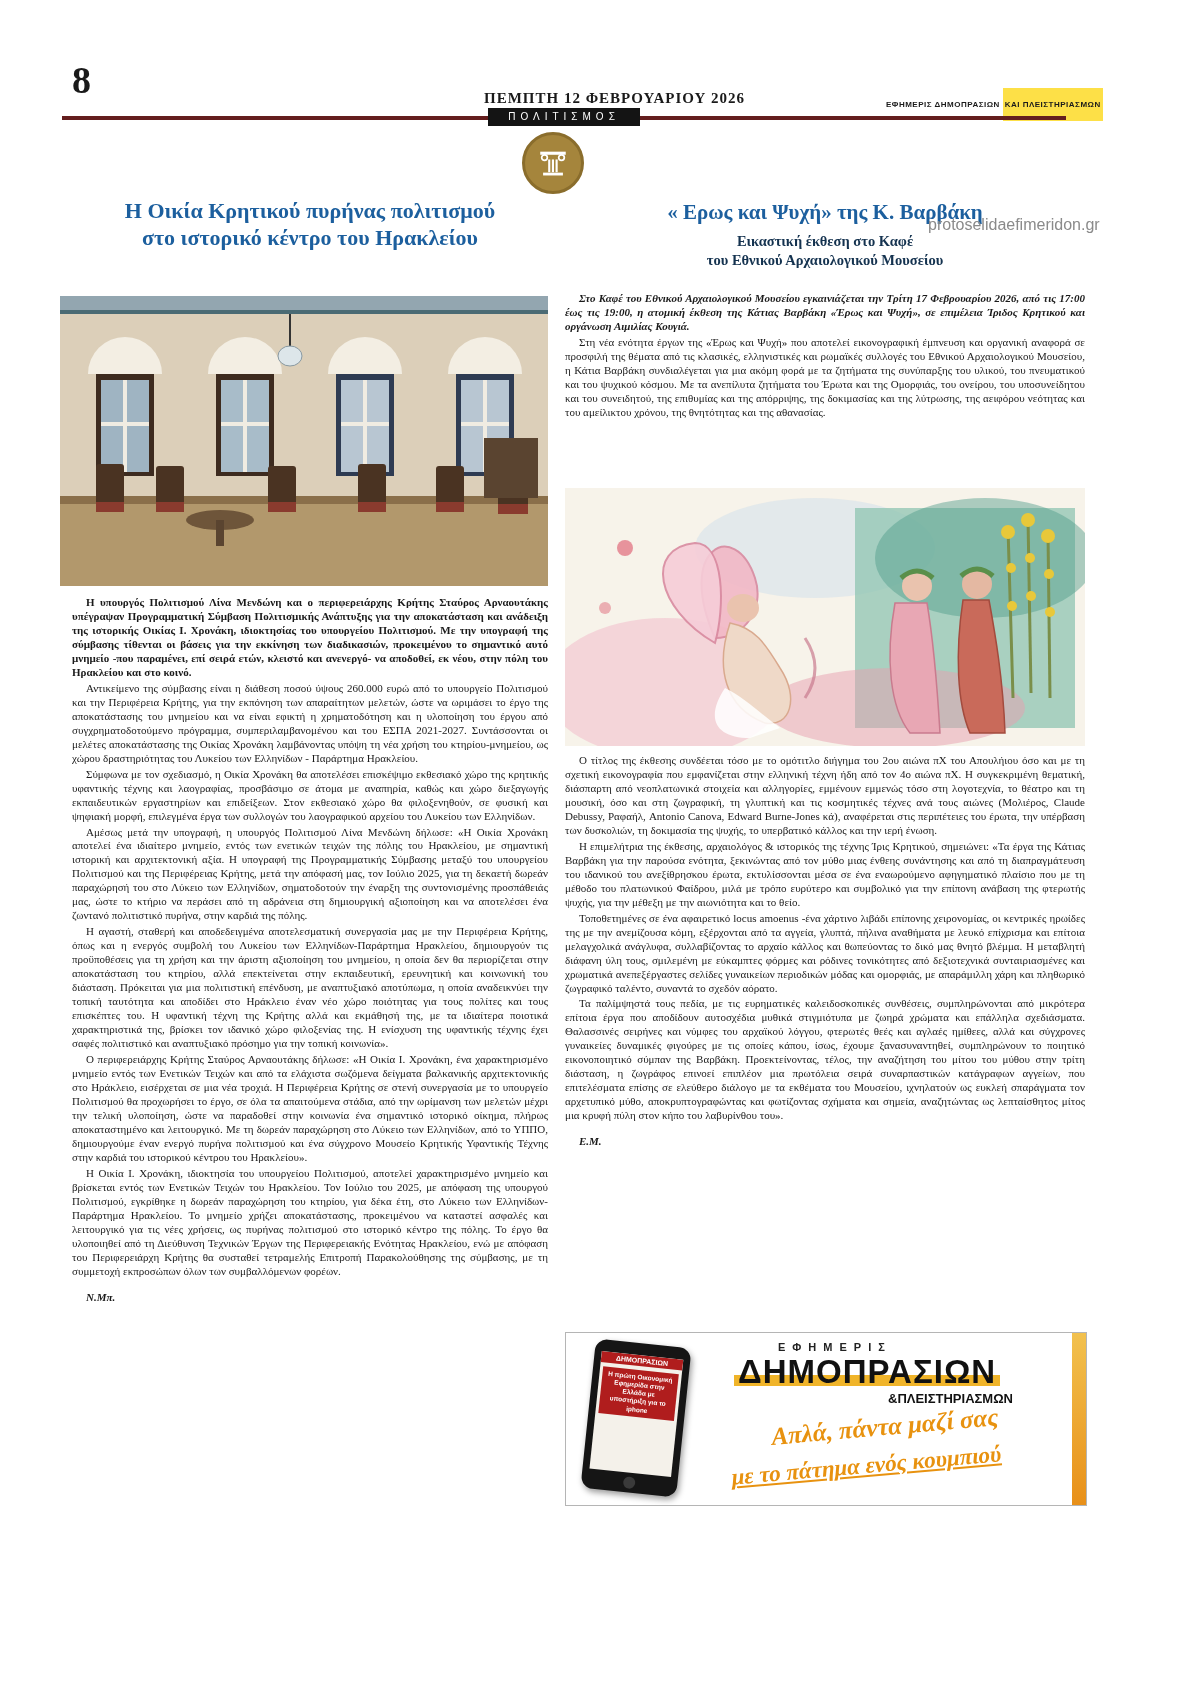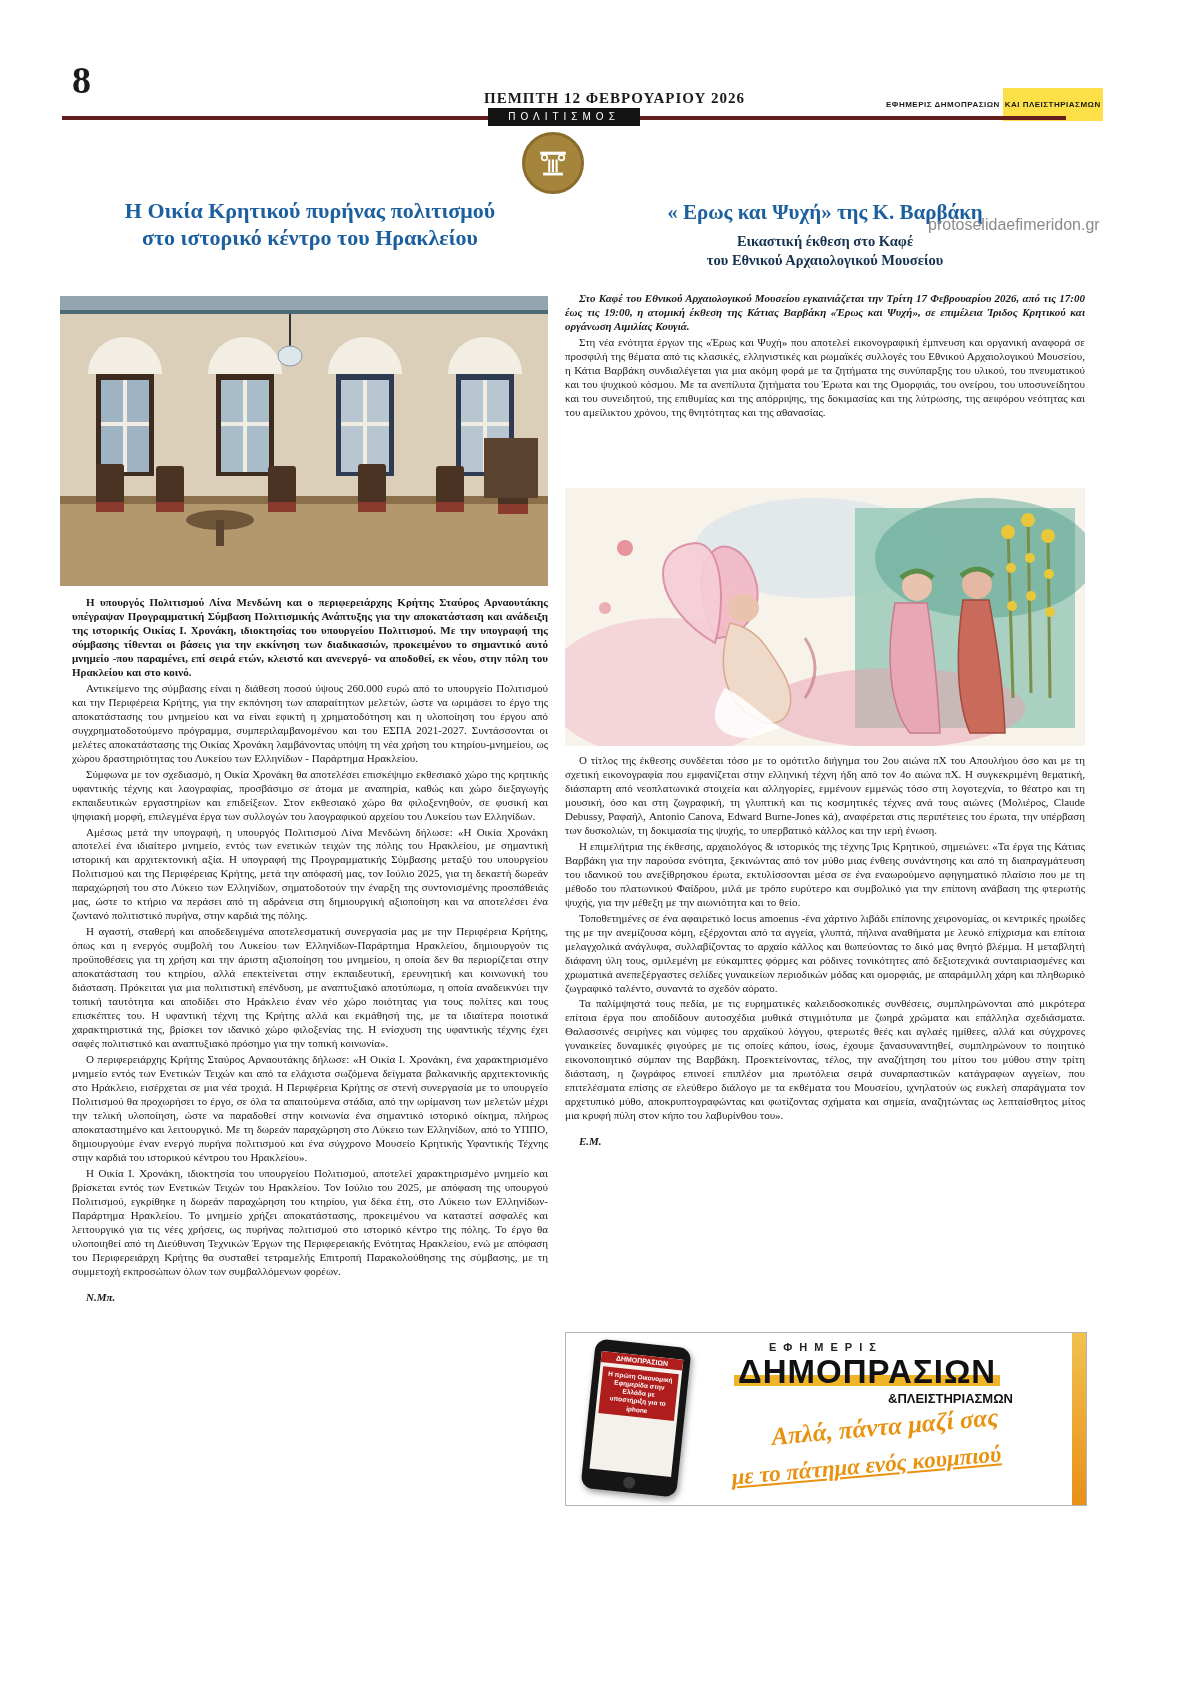--- a/index.html
+++ b/index.html
@@ -31,21 +31,21 @@
   .bt-left{left:72px;top:596px;width:476px;height:940px;}
   .bt-right-top{left:565px;top:292px;width:520px;height:194px;}
   .bt-right-bottom{left:565px;top:754px;width:520px;height:562px;}
   p.lead{font-weight:bold;}
   p.lead-italic{font-weight:bold;font-style:italic;}
   p.byline{font-weight:bold;font-style:italic;text-indent:14px;margin-top:12px;}
   
   .ad{position:absolute;left:565px;top:1332px;width:520px;height:172px;background:#fff;
       border:1px solid #b5b5b5;overflow:hidden;font-family:"Liberation Sans",sans-serif;}
   .ad-strip{position:absolute;right:0;top:0;width:14px;height:100%;background:linear-gradient(#f2c14e,#e89019);}
-  .ad-ef{position:absolute;left:203px;top:8px;font-size:11px;font-weight:bold;letter-spacing:7px;color:#222;}
+  .ad-ef{position:absolute;left:212px;top:8px;font-size:11px;font-weight:bold;letter-spacing:7px;color:#222;}
   .ad-main{position:absolute;left:168px;top:20px;font-size:33px;font-weight:900;letter-spacing:1px;color:#111;
       background:linear-gradient(transparent 58%, #f0b429 58%, #f0b429 88%, transparent 88%);padding:0 4px;}
   .ad-sub{position:absolute;left:322px;top:58px;font-size:13px;font-weight:bold;color:#111;}
   .slogan{position:absolute;color:#e8920f;font-weight:bold;font-style:italic;font-family:"Liberation Serif",serif;}
   .slogan1{left:205px;top:80px;font-size:25px;transform:rotate(-5deg);}
   .slogan2{left:165px;top:120px;font-size:23px;transform:rotate(-5deg);text-decoration:underline;}
   .phone{position:absolute;left:22px;top:10px;width:96px;height:150px;background:#151515;border-radius:12px;
       transform:rotate(6deg);box-shadow:2px 3px 6px rgba(0,0,0,.4);}
   .phone-screen{position:absolute;left:7px;top:12px;width:82px;height:118px;background:#f4f1ea;overflow:hidden;}
   .phone-mast{background:#b01d1d;color:#fff;font-size:7px;font-weight:bold;text-align:center;padding:2px 0;}

